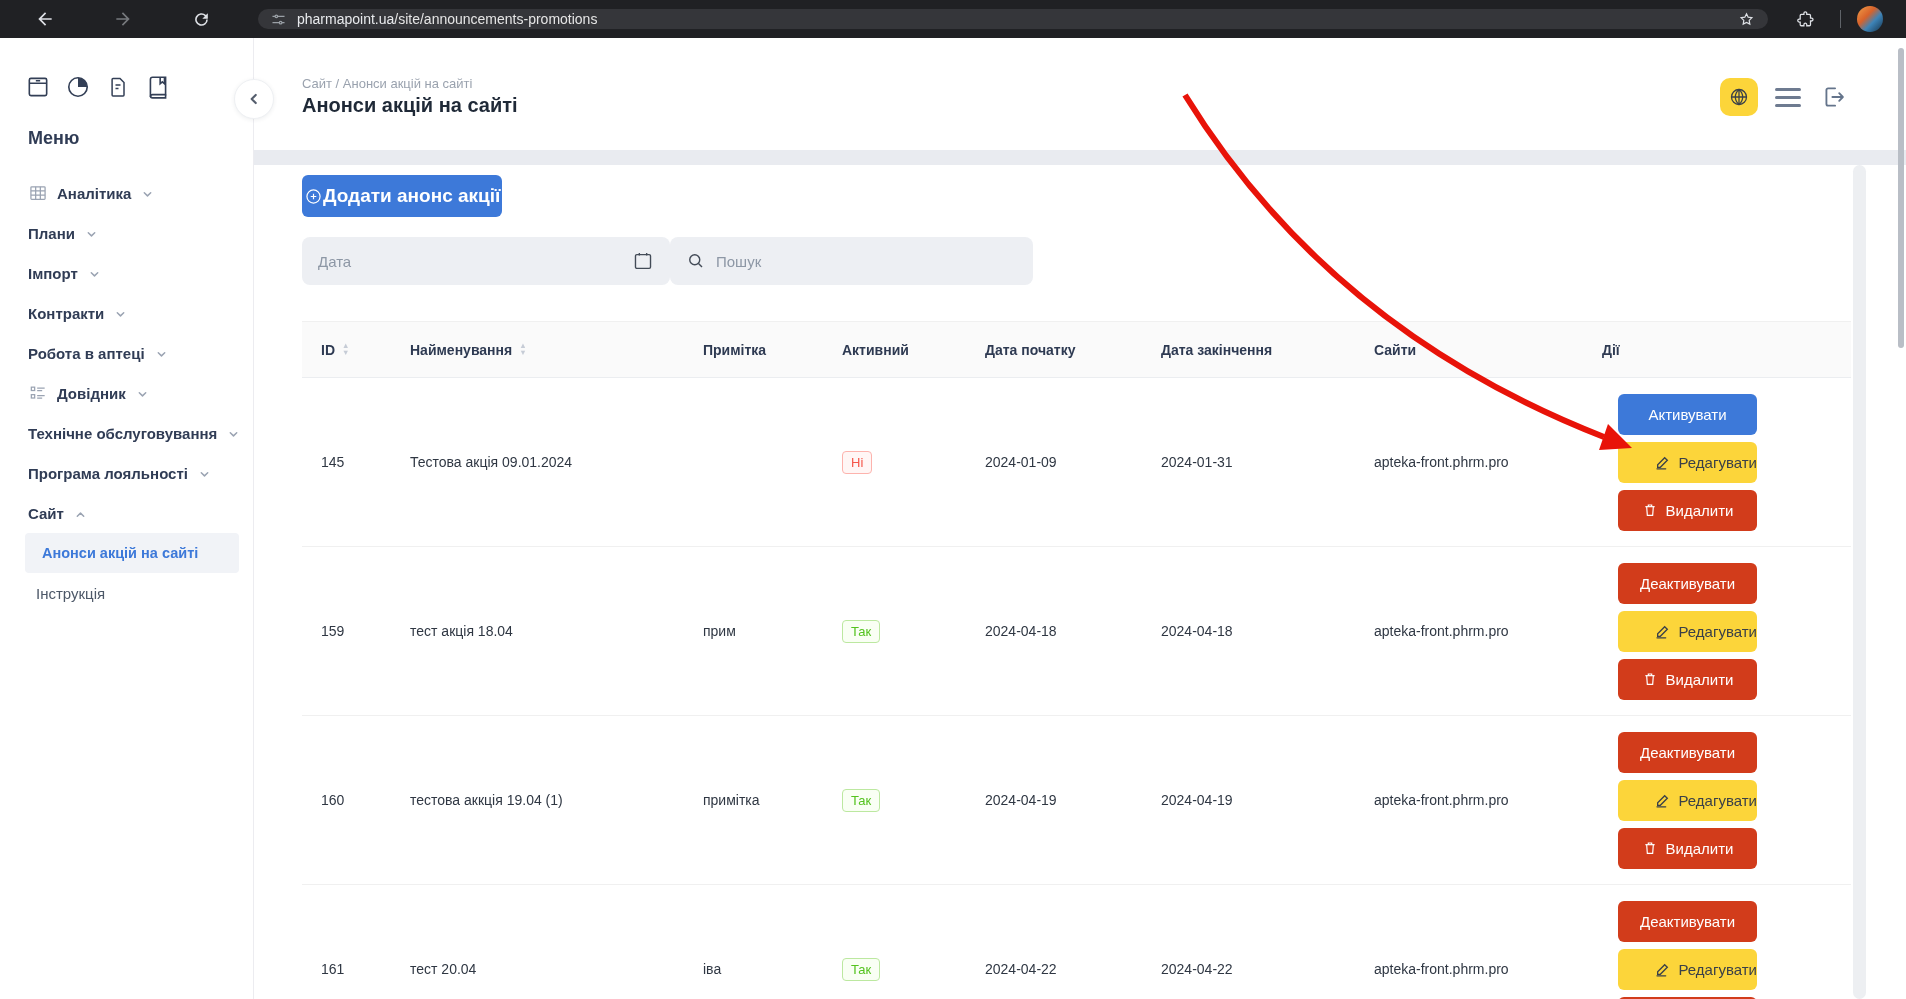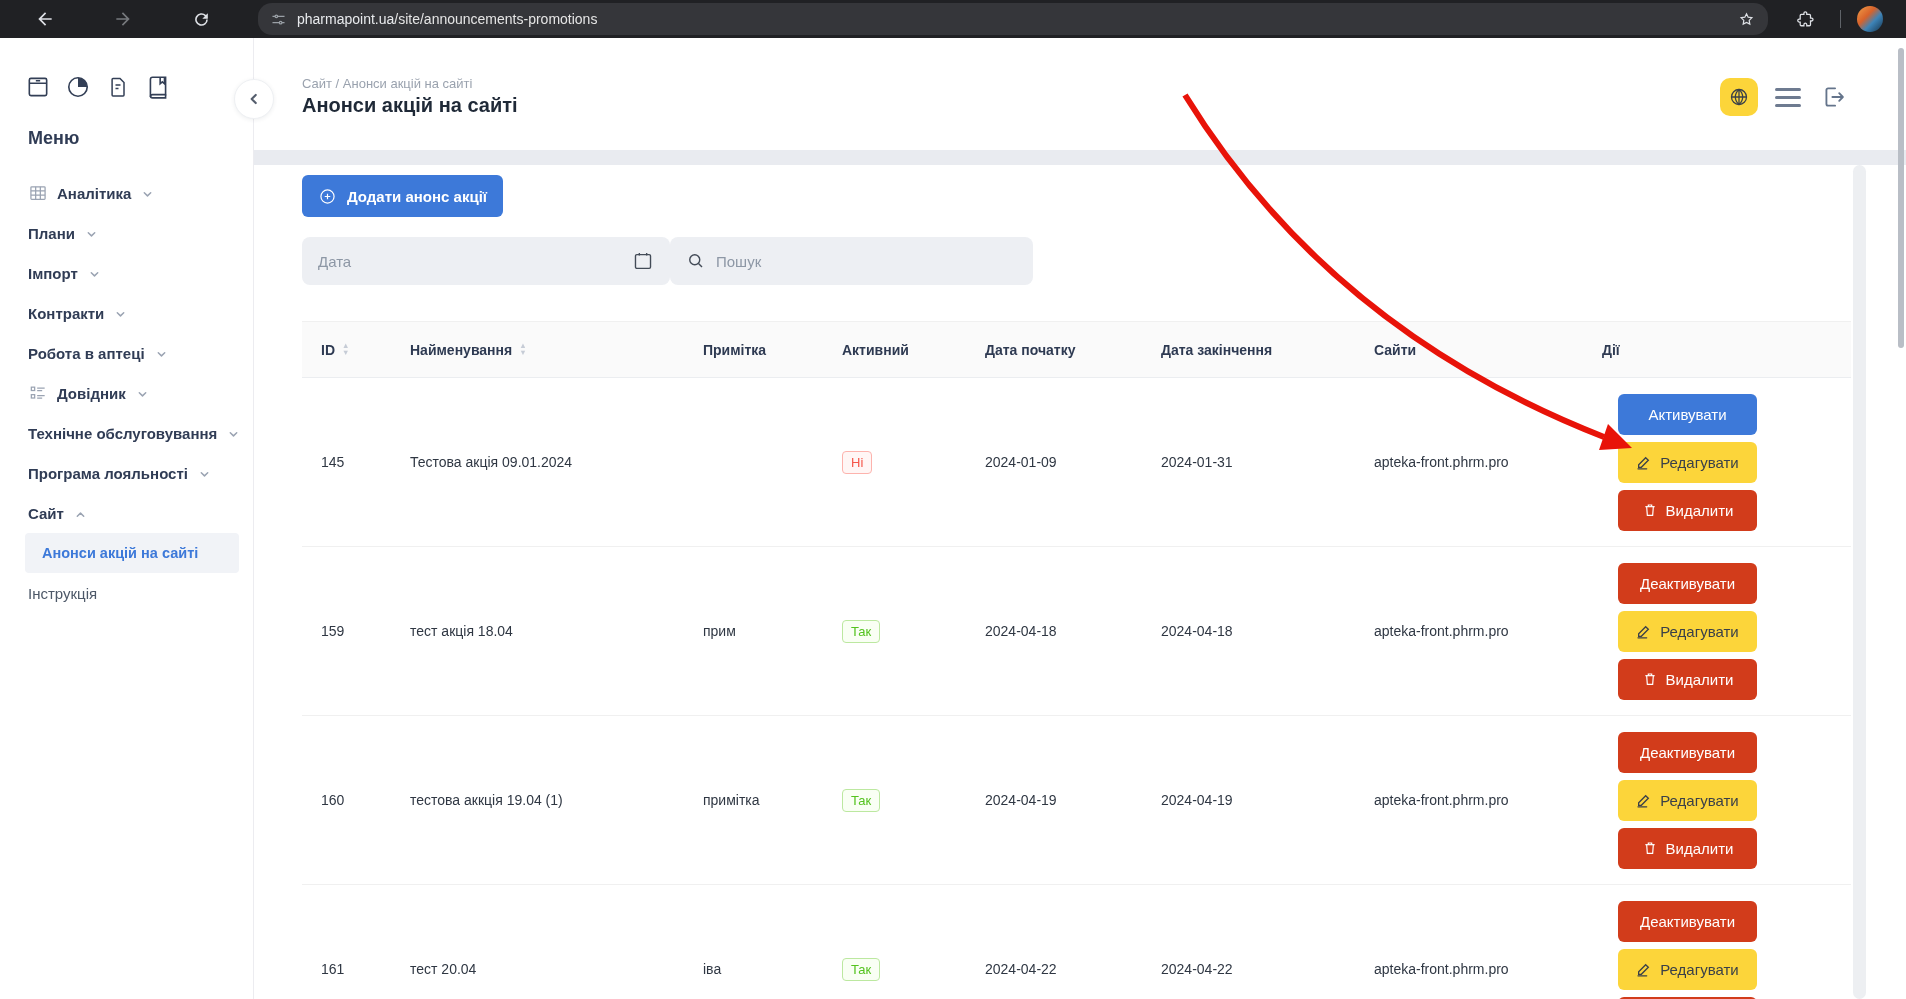--- a/index.html
+++ b/index.html
@@ -4,21 +4,21 @@
 <style>
   * { margin:0; padding:0; box-sizing:border-box; }
   html,body { width:1906px; height:999px; overflow:hidden; background:#fff;
               font-family:"Liberation Sans",sans-serif; position:relative; }
 
   
   .chrome { position:absolute; inset:0 0 auto 0; height:38px; background:#202124;
             display:flex; align-items:center; z-index:20; }
   .nav-btn { width:34px; height:34px; border-radius:50%; display:flex;
              align-items:center; justify-content:center; flex:0 0 auto; }
-  .omnibox { height:32px; border-radius:14px; background:#35363a; display:flex;
+  .omnibox { height:20px; border-radius:14px; background:#35363a; display:flex;
              align-items:center; padding:0 12px; flex:0 0 auto; width:1510px; margin-left:40px; }
   .url-host { color:#e8eaed; font-size:14px; }
   .url-path { color:#e5e5e5; font-size:14px;text-align:center; }
   .ob-spacer { flex:1; }
   .chrome-sep { width:1px; height:18px; background:#5f6368; margin-left:18px; flex:0 0 auto; }
   .avatar { width:26px; height:26px; border-radius:50%; margin-left:16px; flex:0 0 auto;
             background:linear-gradient(135deg,#f0a04b 0%,#d8622a 38%,#3d84b8 62%,#16324a 100%); }
 
   
   .app { position:absolute; top:38px; left:0; right:0; bottom:0; background:#fff; }
@@ -28,44 +28,44 @@
   .side-icons .sic { width:32px; height:30px; display:flex; align-items:center; justify-content:center; }
   .menu-title { margin:26px 0 0 28px; font-size:18px; font-weight:700; color:#303c55; }
   .menu-list { margin-top:24px; }
   .menu-item { height:40px; display:flex; align-items:center; padding-left:28px; gap:9px;
                font-size:15px; font-weight:700; color:#303c55; cursor:pointer; }
   .menu-item .chev { margin-left:2px; margin-top:2px; }
   .chev.up { transform:rotate(180deg); }
   .sub-item { height:40px; margin:0 14px 0 25px; background:#f1f3f7; border-radius:4px;
               display:flex; align-items:center; padding-left:17px; font-size:14.5px;
               font-weight:700; color:#3d79d9; cursor:pointer; }
-  .plain-item { height:40px; display:flex; align-items:center; padding-left:28px;
+  .plain-item { height:40px; display:flex; align-items:center; padding-left:36px;
                 font-size:15px; color:#4d5868; cursor:pointer; }
   .collapse-btn { position:absolute; top:41px; left:234px; width:40px; height:40px;
                   border-radius:50%; background:#fff; border:1px solid #eef0f3;
                   box-shadow:0 1px 4px rgba(40,50,70,.08); display:flex; align-items:center;
                   justify-content:center; z-index:6; cursor:pointer; }
 
   
   .main-header { position:absolute; top:0; left:254px; right:0; height:112px; background:#fff; }
   .breadcrumb { position:absolute; left:48px; top:38px; font-size:13px; color:#9aa2ae; }
   .page-title { position:absolute; left:48px; top:56px; font-size:20px; font-weight:700; color:#1f2937; }
   .header-actions { position:absolute; right:56px; top:40px; display:flex; align-items:center; gap:13px; }
   .globe-btn { width:38px; height:38px; border-radius:10px; background:#fcd53a; border:none;
                display:flex; align-items:center; justify-content:center; cursor:pointer; }
   .burger { display:flex; flex-direction:column; gap:5px; cursor:pointer; padding:4px; }
   .burger div { width:26px; height:3px; border-radius:2px; background:#6e7b90; }
   .band { position:absolute; top:112px; left:254px; right:0; height:15px; background:#e9ebf0; }
 
   
   .content { position:absolute; top:127px; left:254px; right:0; bottom:0; background:#fff;
              padding-left:48px; }
-  .add-btn { margin-top:10px; height:42px; padding:0 16px; border:none; border-radius:6px;
-             background:#3d79d9; color:#fff; font-size:15px; font-weight:700;
-             font-family:inherit; display:flex; align-items:center; gap:10px; cursor:pointer; }
+  .add-btn { margin-top:10px; height:42px; padding:0 2px; border:none; border-radius:6px;
+             background:#3d79d9; color:#fff; font-size:19px; font-weight:700;
+             font-family:inherit; display:flex; align-items:center; cursor:pointer; }
   .filters { margin-top:20px; width:1549px; display:flex; justify-content:flex-start; }
   .field { height:48px; background:#edeff3; border-radius:8px; display:flex; align-items:center;
            padding:0 16px; }
   .field input { border:none; outline:none; background:transparent; font-family:inherit;
                  font-size:15px; color:#333; flex:1; }
   .field input::placeholder { color:#8d97a5; opacity:1; }
   .date-field { width:368px; }
   .search-field { width:363px; gap:10px; }
 
   
@@ -81,21 +81,21 @@
   .td { font-size:14px; color:#2f3743; }
   .badge { display:inline-block; padding:3px 8px; border-radius:4px; font-size:13px; }
   .badge.no  { color:#f5564a; border:1px solid #fdb3ad; background:#fff6f5; }
   .badge.yes { color:#54c31f; border:1px solid #bce8a0; background:#f9fff4; }
   .actions { display:flex; flex-direction:column; gap:7px; margin-left:16px; }
   .abtn { width:139px; height:41px; border:none; border-radius:6px; font-family:inherit;
           font-size:15px; font-weight:400; display:flex; align-items:center;
           justify-content:center; gap:8px; cursor:pointer; }
   .abtn.activate   { background:#3d79d9; color:#fff; }
   .abtn.deactivate { background:#d23c1b; color:#fff; }
-  .abtn.edit       { background:#fcd53a; color:#3a4048; }
+  .abtn.edit       { background:#fcd53a; color:#3a4048;justify-content:flex-end; }
   .abtn.delete     { background:#d23c1b; color:#fff; }
 
   
   .inner-scroll { position:absolute; top:127px; left:1853px; bottom:0; width:13px;
                   background:#edeff2; border-radius:7px; }
   .win-scroll-thumb { position:absolute; top:48px; left:1898px; width:6px; height:300px;
                       background:#b9bec6; border-radius:3px; }
   .arrow-overlay { position:absolute; top:0; left:0; z-index:50; pointer-events:none; }
 </style>
 </head>

